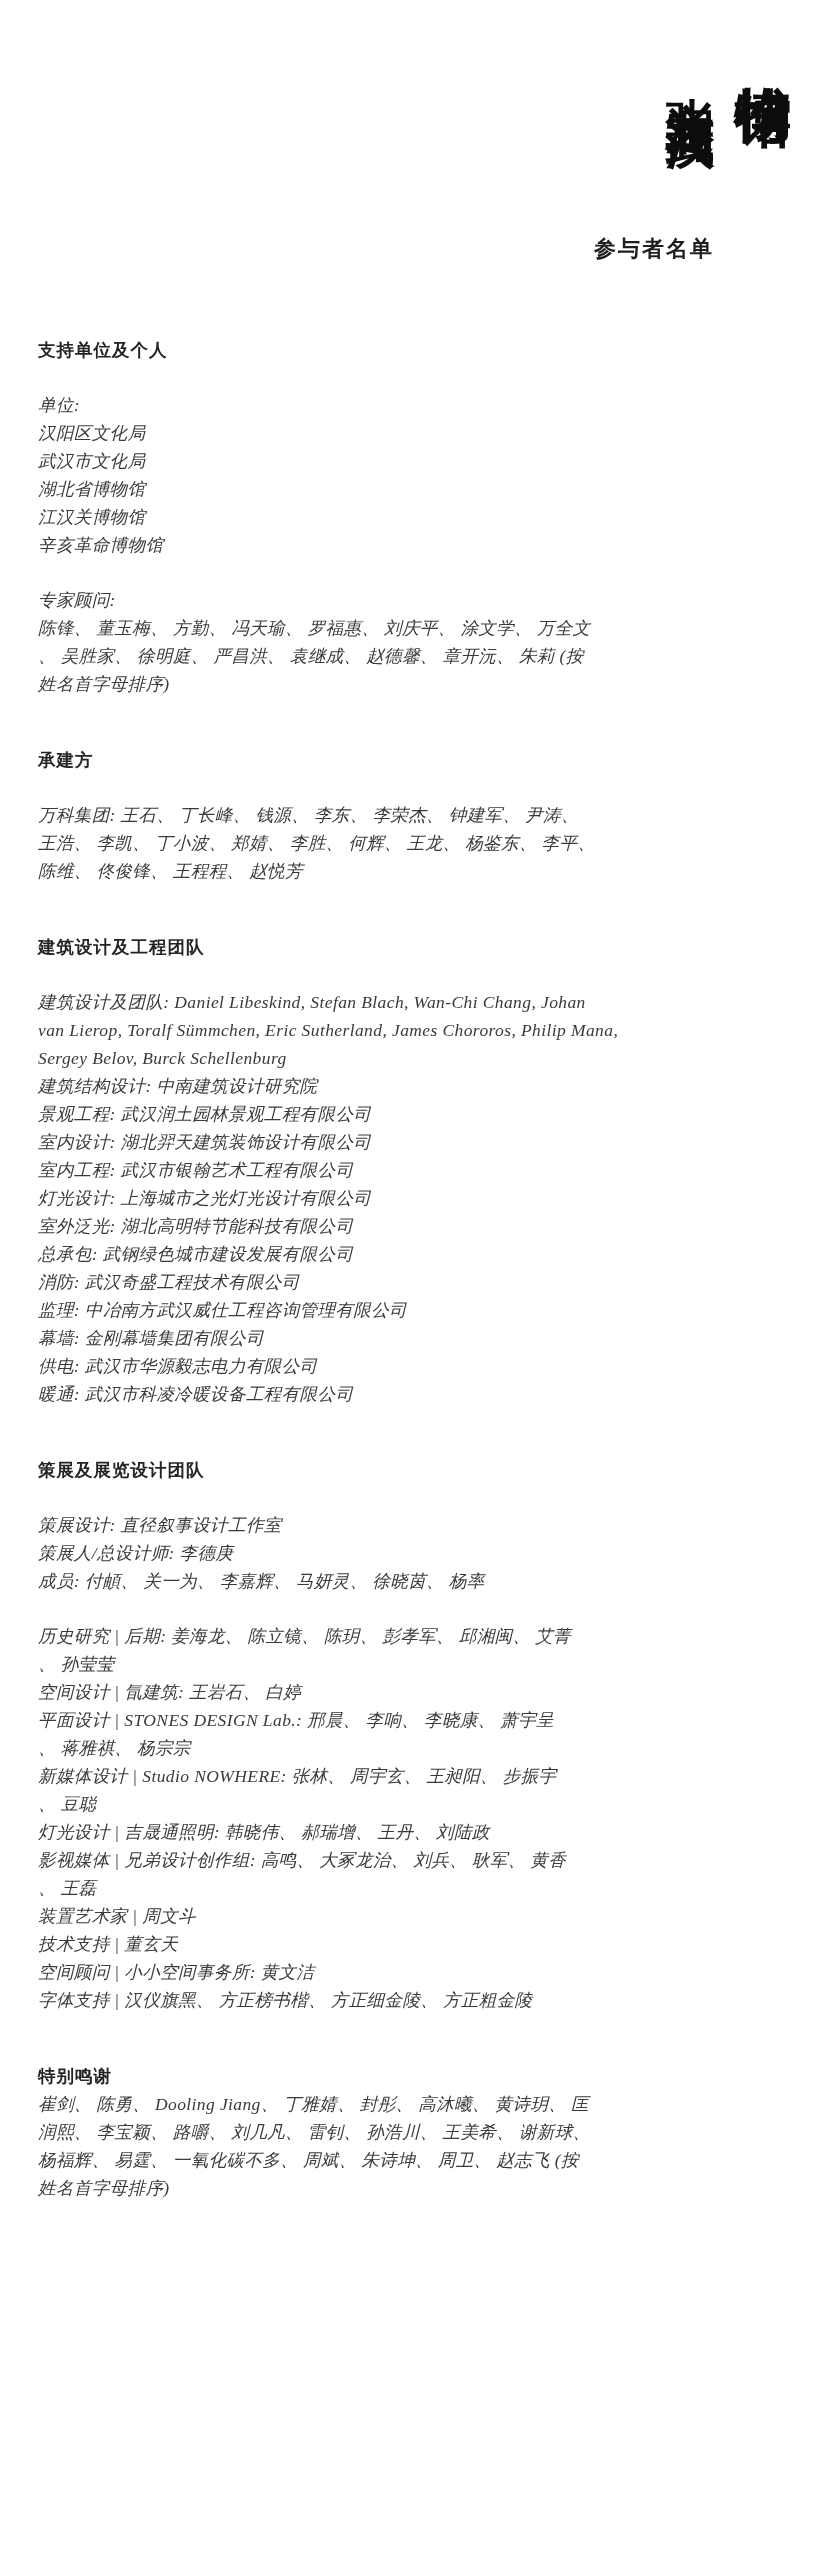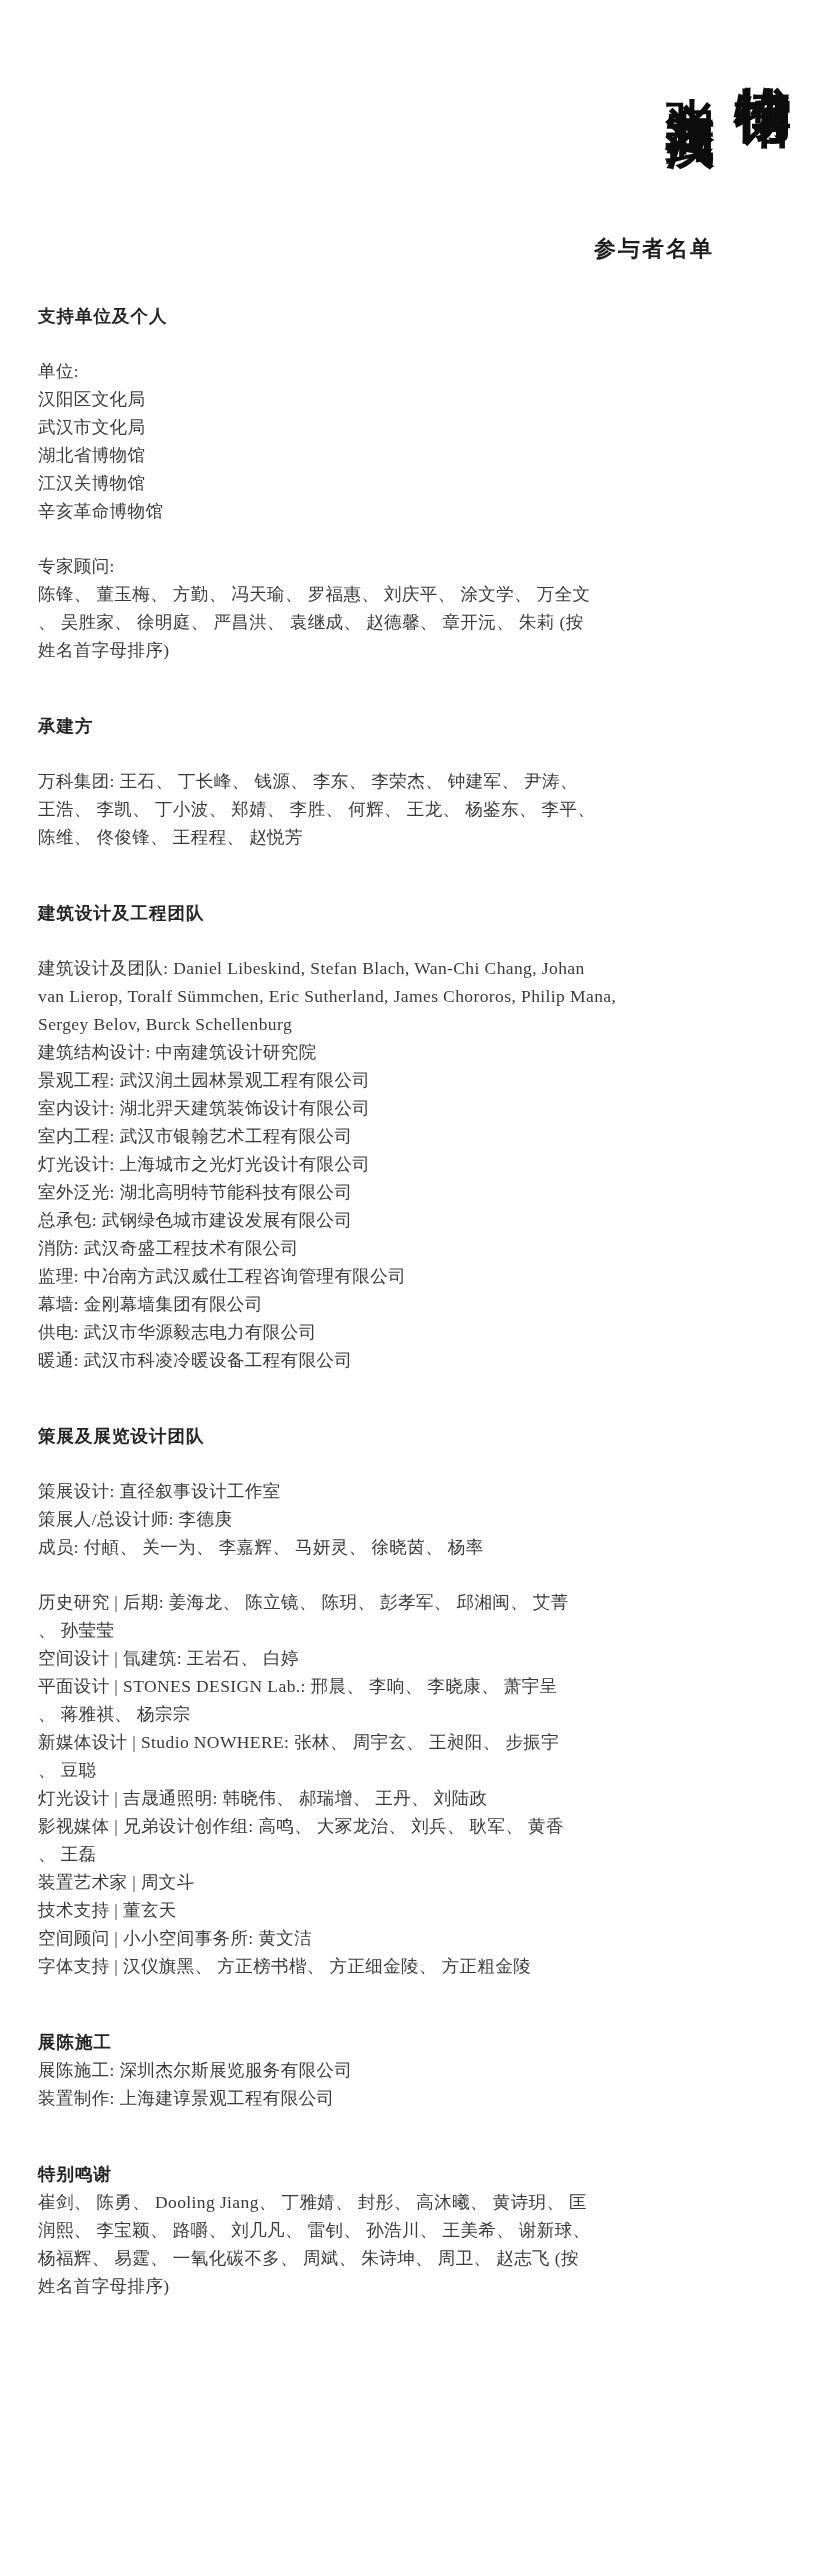--- a/index.html
+++ b/index.html
@@ -44,29 +44,29 @@
   .page-title {
     font-size: 22px;
     line-height: 30px;
     font-weight: bold;
     color: #1e1e1e;
     margin: 0;
     letter-spacing: 2px;
     text-align: right;
   }
   .section { margin-top: 48px; }
-  .section:first-of-type { margin-top: 38px; }
+  .section:first-of-type { margin-top: 72px; }
   .heading {
     font-size: 17.5px;
     line-height: 28px;
     font-weight: bold;
     color: #242424;
     letter-spacing: 1px;
   }
-  .block { margin-top: 27px; }
+  .block { margin-top: 27px; font-style: italic; }
   .section.tight .block { margin-top: 0; }
   .line {
     font-size: 17.5px;
     line-height: 28px;
     letter-spacing: 0.4px;
     white-space: normal;
   }
   .line.indent { padding-left: 94px; }
 </style>
 </head>
@@ -143,27 +143,20 @@
           <div class="line">灯光设计 | 吉晟通照明: 韩晓伟、 郝瑞增、 王丹、 刘陆政</div>
           <div class="line">影视媒体 | 兄弟设计创作组: 高鸣、 大冢龙治、 刘兵、 耿军、 黄香</div>
           <div class="line">、 王磊</div>
           <div class="line">装置艺术家 | 周文斗</div>
           <div class="line">技术支持 | 董玄天</div>
           <div class="line">空间顾问 | 小小空间事务所: 黄文洁</div>
           <div class="line">字体支持 | 汉仪旗黑、 方正榜书楷、 方正细金陵、 方正粗金陵</div>
         </div>
       </section>
       <section class="section tight">
-        <div class="heading">展陈施工</div>
-        <div class="block">
-          <div class="line">展陈施工: 深圳杰尔斯展览服务有限公司</div>
-          <div class="line">装置制作: 上海建谆景观工程有限公司</div>
-        </div>
-      </section>
-      <section class="section tight">
         <div class="heading">特别鸣谢</div>
         <div class="block">
           <div class="line">崔剑、 陈勇、 Dooling Jiang、 丁雅婧、 封彤、 高沐曦、 黄诗玥、 匡</div>
           <div class="line">润熙、 李宝颖、 路嚼、 刘几凡、 雷钊、 孙浩川、 王美希、 谢新球、</div>
           <div class="line">杨福辉、 易霆、 一氧化碳不多、 周斌、 朱诗坤、 周卫、 赵志飞 (按</div>
           <div class="line">姓名首字母排序)</div>
         </div>
       </section>
     </div>
 </div>

